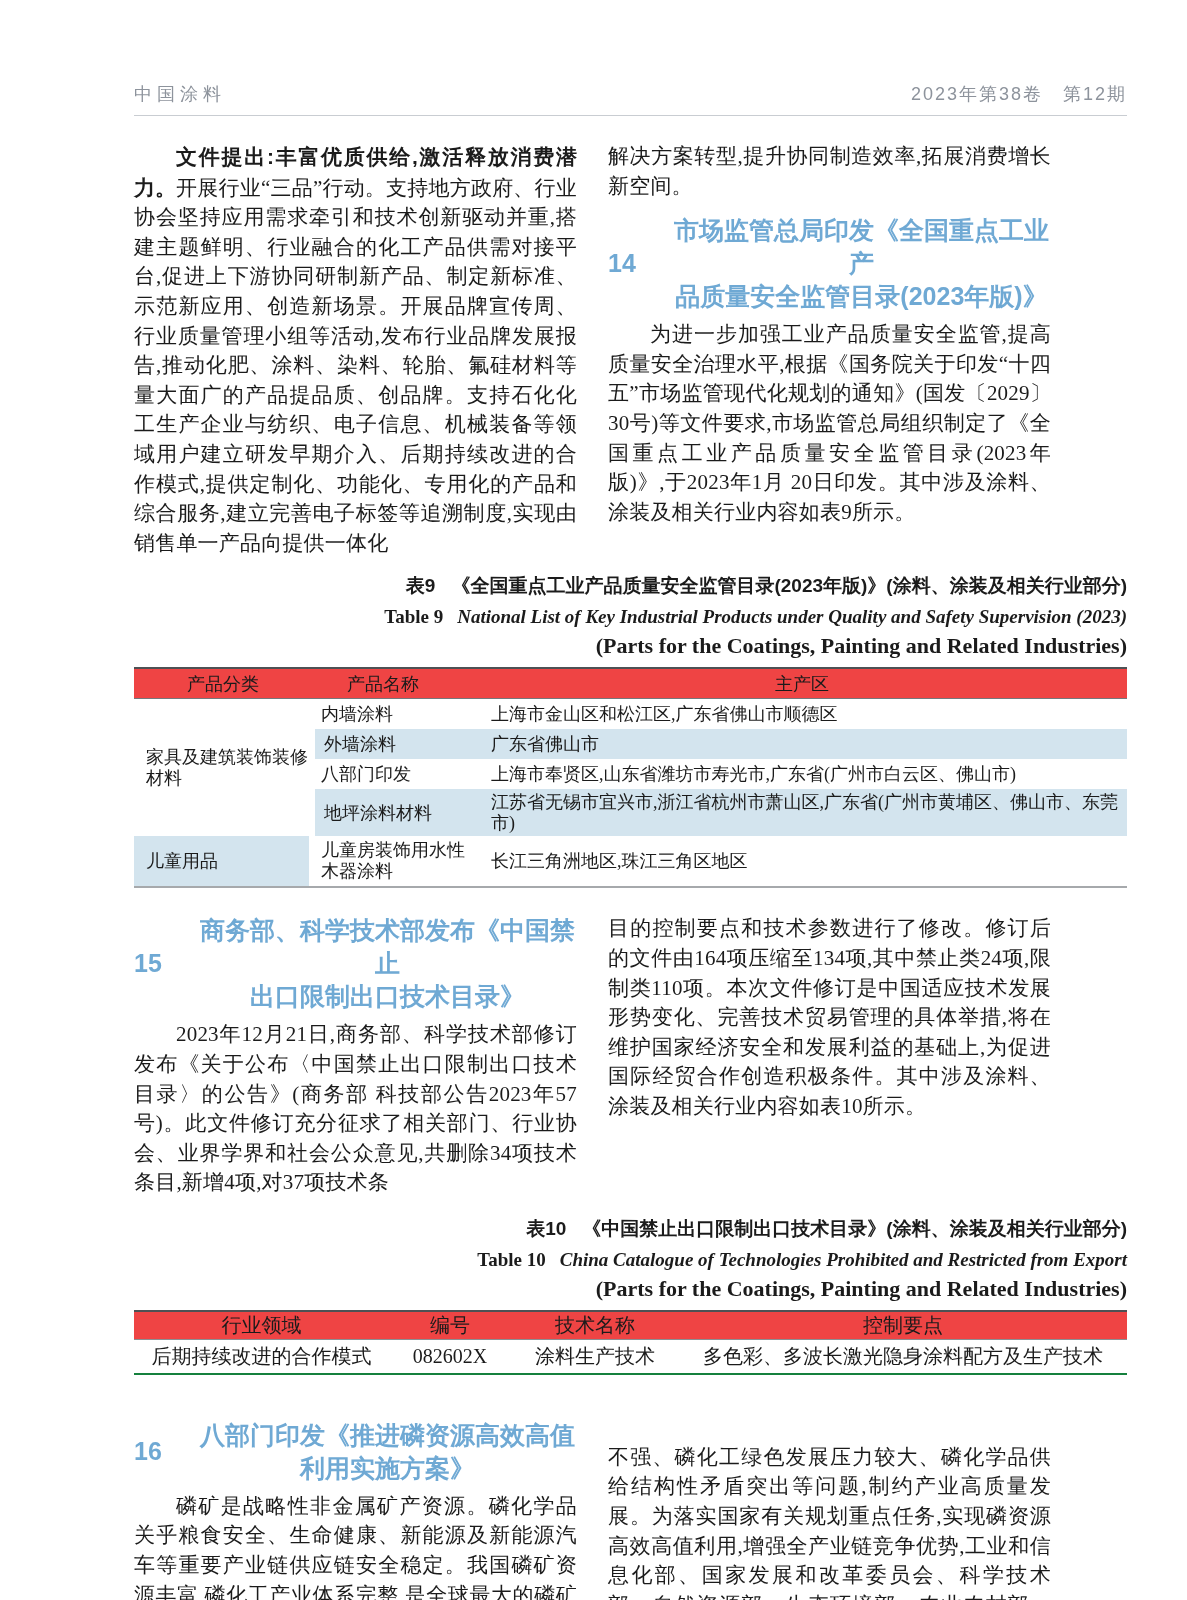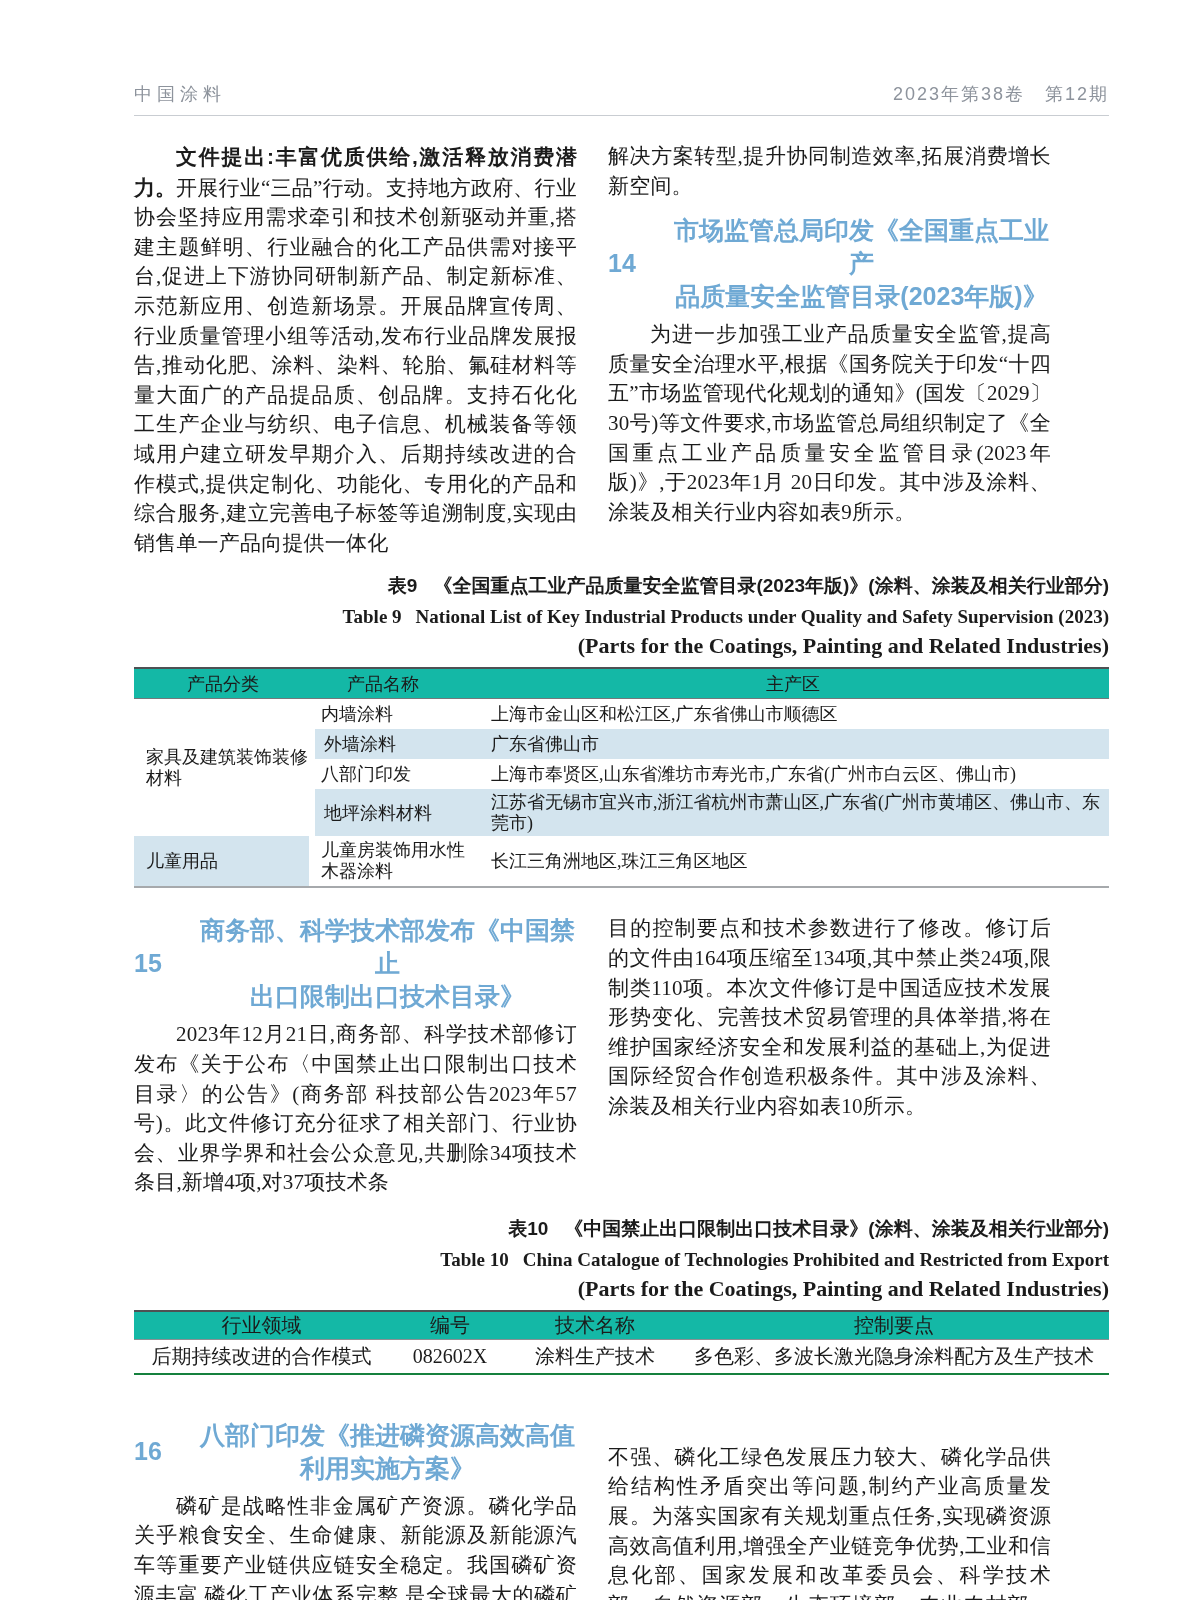--- a/index.html
+++ b/index.html
@@ -5,21 +5,21 @@
   html,body { margin:0; padding:0; }
   body {
     width:1187px; height:1600px; background:#ffffff;
     font-family:"Liberation Serif","DejaVu Serif",serif;
     color:#1b1b1b;
     overflow:hidden;
   }
   .page {
     box-sizing:border-box;
     width:1187px; height:1600px;
-    padding:82px 78px 0 134px;
+    padding:82px 60px 0 134px;
     position:relative;
   }
   
   .runhead {
     display:flex; justify-content:space-between; align-items:baseline;
     font-family:"Liberation Sans","DejaVu Sans",sans-serif;
     font-size:18px; color:#8d939c;
     padding-bottom:9px; border-bottom:1px solid #c9cdd2;
   }
   .runhead .jtitle { letter-spacing:5px; }
@@ -48,34 +48,34 @@
   .mt-head { margin-top:13px; }
   
   .tbl-cap { text-align:right; margin-top:15px; margin-bottom:8px; }
   .cap-cn {
     font-family:"Liberation Sans","DejaVu Sans",sans-serif;
     font-weight:700; font-size:19px; color:#1b1b1b; margin-bottom:7px;
   }
   .cap-cn .cap-label { margin-right:16px; }
   .cap-en { font-size:19px; font-weight:700; margin-bottom:5px; }
   .cap-en .cap-label { font-style:normal; margin-right:14px; }
-  .cap-en .cap-text { }
+  .cap-en .cap-text { font-style:italic; }
   .cap-en2 { font-size:22px; font-weight:700; }
   
   .t9 {
     display:grid;
     grid-template-columns:178px 165px 1fr;
     grid-template-rows:30px 30px 30px 30px 47px 50px;
     border-top:2px solid #4e5154;
     border-bottom:2px solid #a6a9ac;
     font-size:18px; line-height:22px;
   }
   .t9 > div { display:flex; align-items:center; }
   .cell-h {
-    background:#14b8a6; justify-content:center;
+    background:#ef4444; justify-content:center;
     border-bottom:1px solid #74787c;
   }
   .blue { background:#d3e4ee; }
   .gapL { border-left:3px solid #ffffff; }
   .gapR { border-right:3px solid #ffffff; }
   .c1 { padding-left:12px; }
   .c2 { padding-left:9px; }
   .c3 { padding-left:14px; }
   .t9 .wrap2 { line-height:21px; }
   

